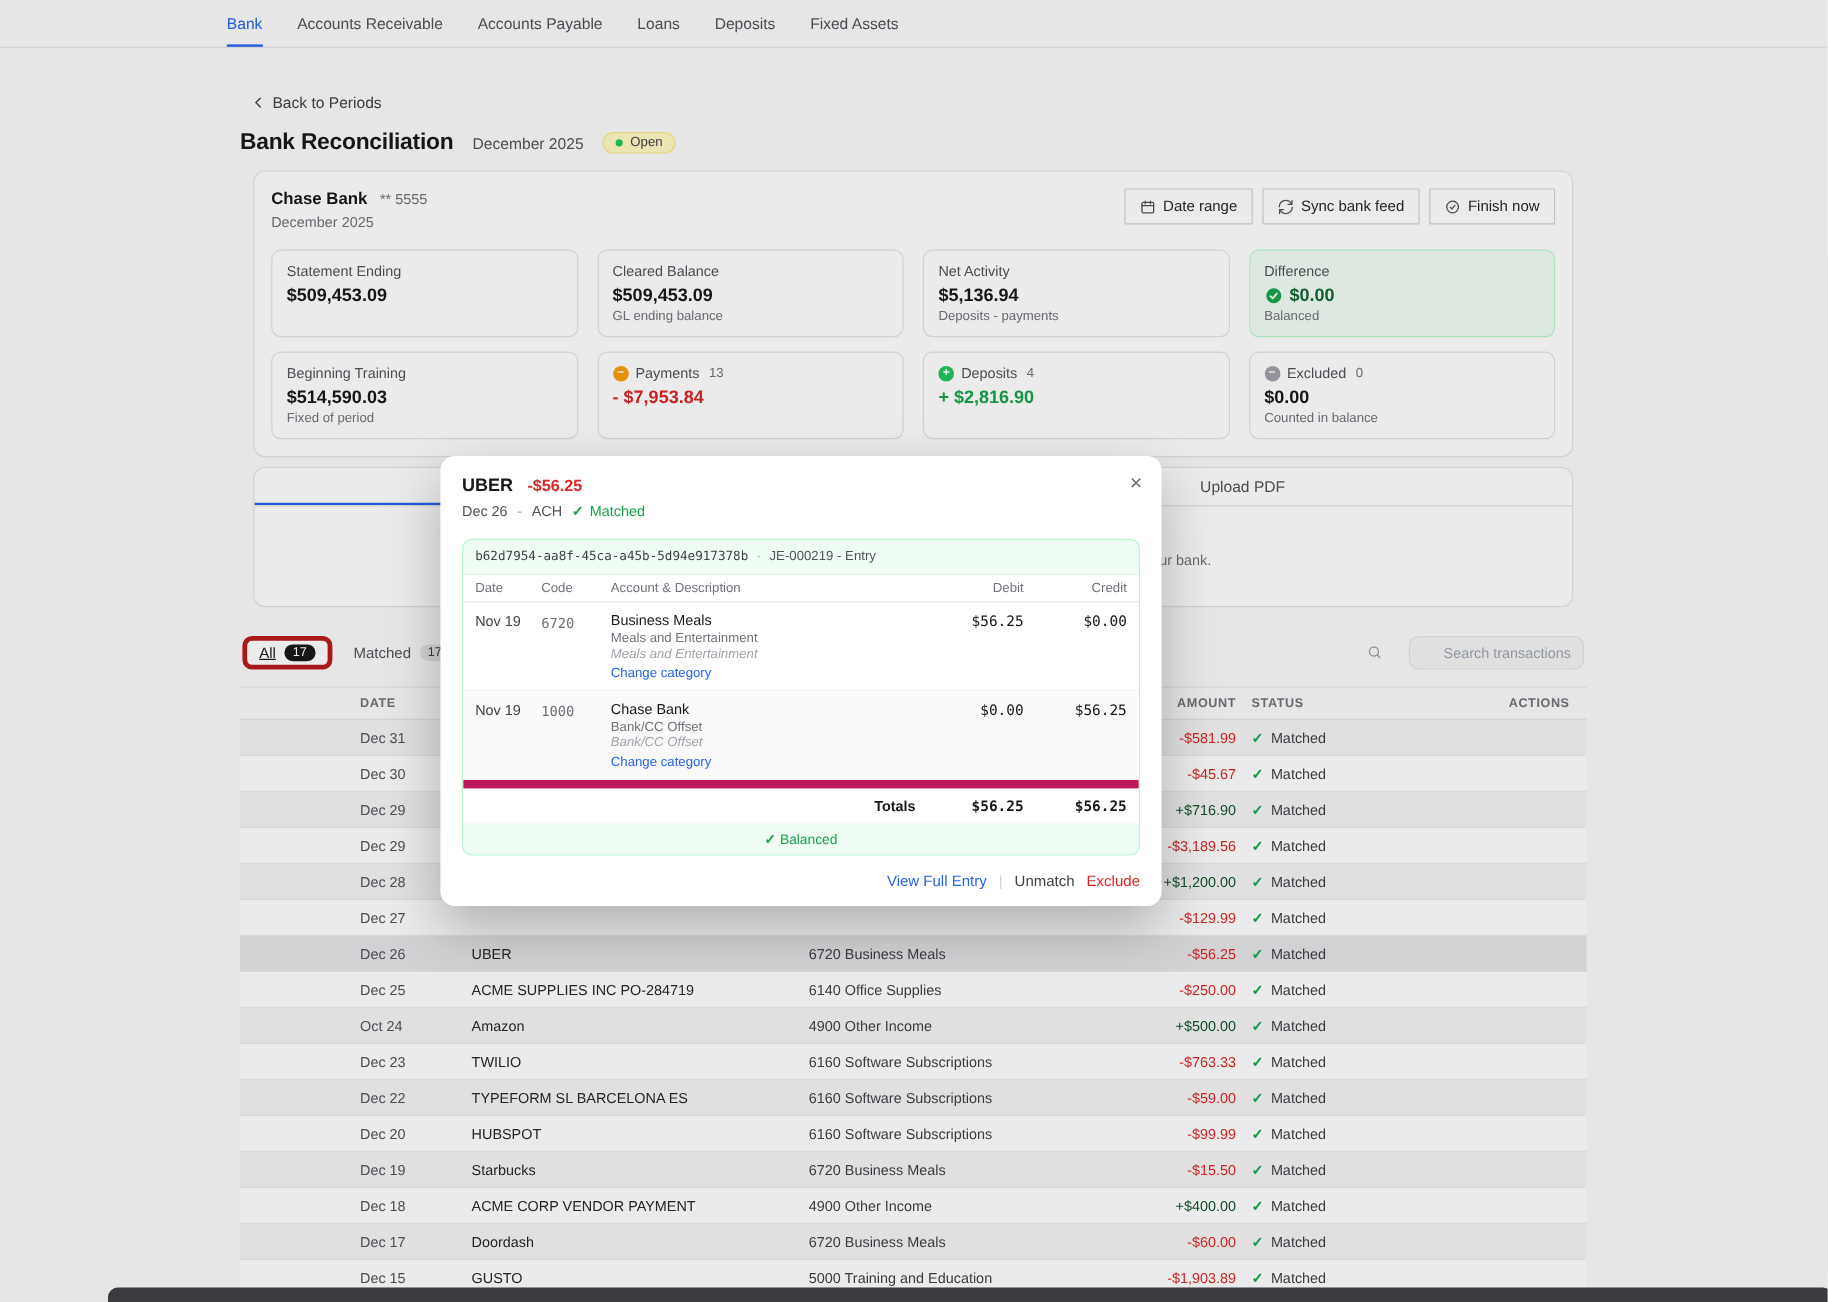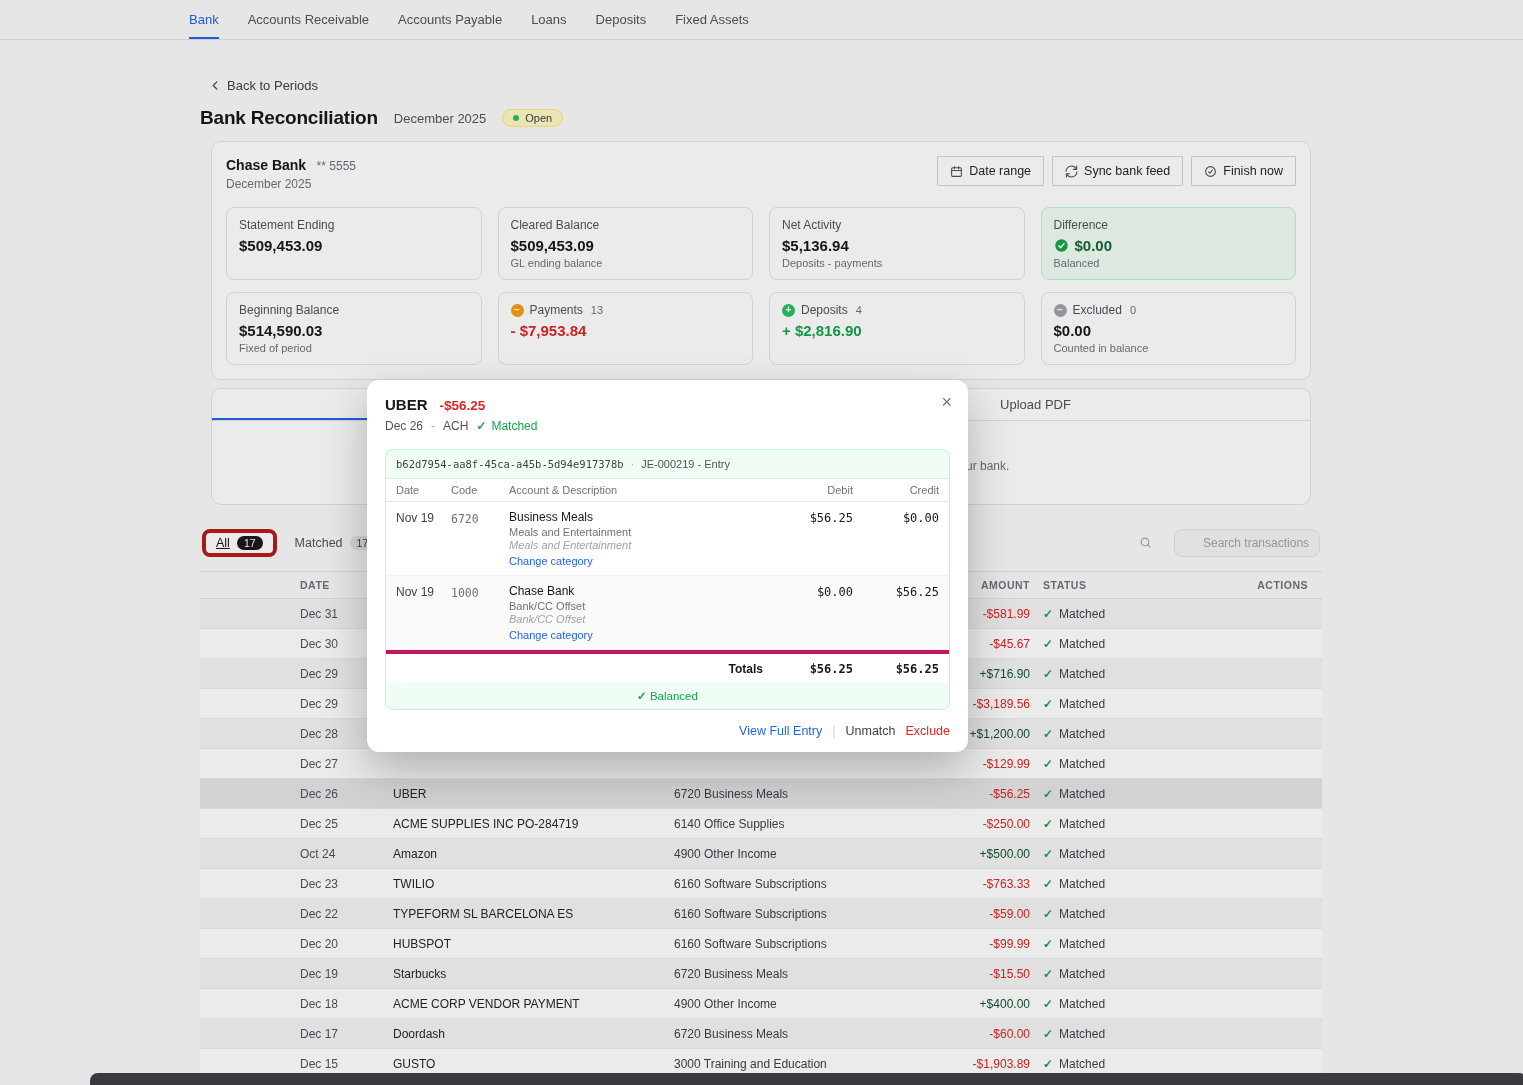--- a/index.html
+++ b/index.html
@@ -133,21 +133,21 @@
   .je-right { text-align: right; }
   .je-line { padding: 8px 10px; border-bottom: 1px solid #f1f1f2; }
   .je-line.alt { background: #fafafa; }
   .je-date { font-size: 12px; color: #3f3f46; padding-top: 1px; }
   .je-code { font-family: "DejaVu Sans Mono", monospace; font-size: 11.5px; color: #71717a; padding-top: 2px; }
   .je-acct-name { font-size: 12px; font-weight: 500; color: #18181b; }
   .je-acct-sub { font-size: 11px; color: #71717a; margin-top: 2px; }
   .je-acct-detail { font-size: 11px; font-style: italic; color: #a1a1aa; margin-top: 1px; }
   .je-change-link { font-size: 11px; color: #2563eb; margin-top: 4px; cursor: pointer; }
   .je-amt { font-family: "DejaVu Sans Mono", monospace; font-size: 12px; color: #18181b; text-align: right; padding-top: 1px; }
-  .je-totals { padding: 7px 10px; border-top: 4px solid #be185d; align-items: center; }
+  .je-totals { padding: 7px 10px; border-top: 7px solid #be185d; align-items: center; }
   .je-totals-label { text-align: right; font-size: 12px; font-weight: 700; }
   .je-totals .je-amt { font-weight: 700; }
   .je-balanced { padding: 6px; text-align: center; font-size: 11.5px; color: #16a34a; }
   .je-balanced .check { font-weight: 700; }
 
   .modal-footer { margin-top: 14px; display: flex; justify-content: flex-end; gap: 10px; font-size: 12.5px; }
   .link-blue { color: #2563eb; cursor: pointer; }
   .link-sep { color: #d4d4d8; }
   .link-dark { color: #3f3f46; cursor: pointer; }
   .link-red { color: #dc2626; cursor: pointer; }
@@ -253,21 +253,21 @@
                 <circle cx="12" cy="12" r="10" fill="#16a34a"></circle>
                 <path d="M7.5 12.5l3 3 5.5-6.5" stroke="#fff" stroke-width="2.4" fill="none" stroke-linecap="round" stroke-linejoin="round"></path>
               </svg>
             <span>$0.00</span>
           </div>
           <div class="stat-sub">Balanced</div>
         </div>
 
         <div class="stat">
           <div class="stat-label-row">
-              <span>Beginning Balance</span>
+              <span>Beginning Training</span>
             </div>
           <div class="stat-value">$514,590.03</div>
           <div class="stat-sub">Fixed of period</div>
         </div>
         <div class="stat">
           <div class="stat-label-row">
             <span class="dot-icon dot-amber">−</span>
             <span>Payments</span>
             <span class="stat-count">13</span>
           </div>
@@ -528,21 +528,21 @@
               <span class="check">✓</span>
               <span>Matched</span>
             </div>
             <div class="c-actions"></div>
           </div>
 
           <div class="t-row">
             <div></div>
             <div class="c-date">Dec 15</div>
             <div class="c-desc">GUSTO</div>
-            <div class="c-cat">3000 Training and Education</div>
+            <div class="c-cat">5000 Training and Education</div>
             <div class="c-amount neg">-$1,903.89</div>
             <div class="c-status">
               <span class="check">✓</span>
               <span>Matched</span>
             </div>
             <div class="c-actions"></div>
           </div>
 
           <div class="t-row stripe">
             <div></div>

